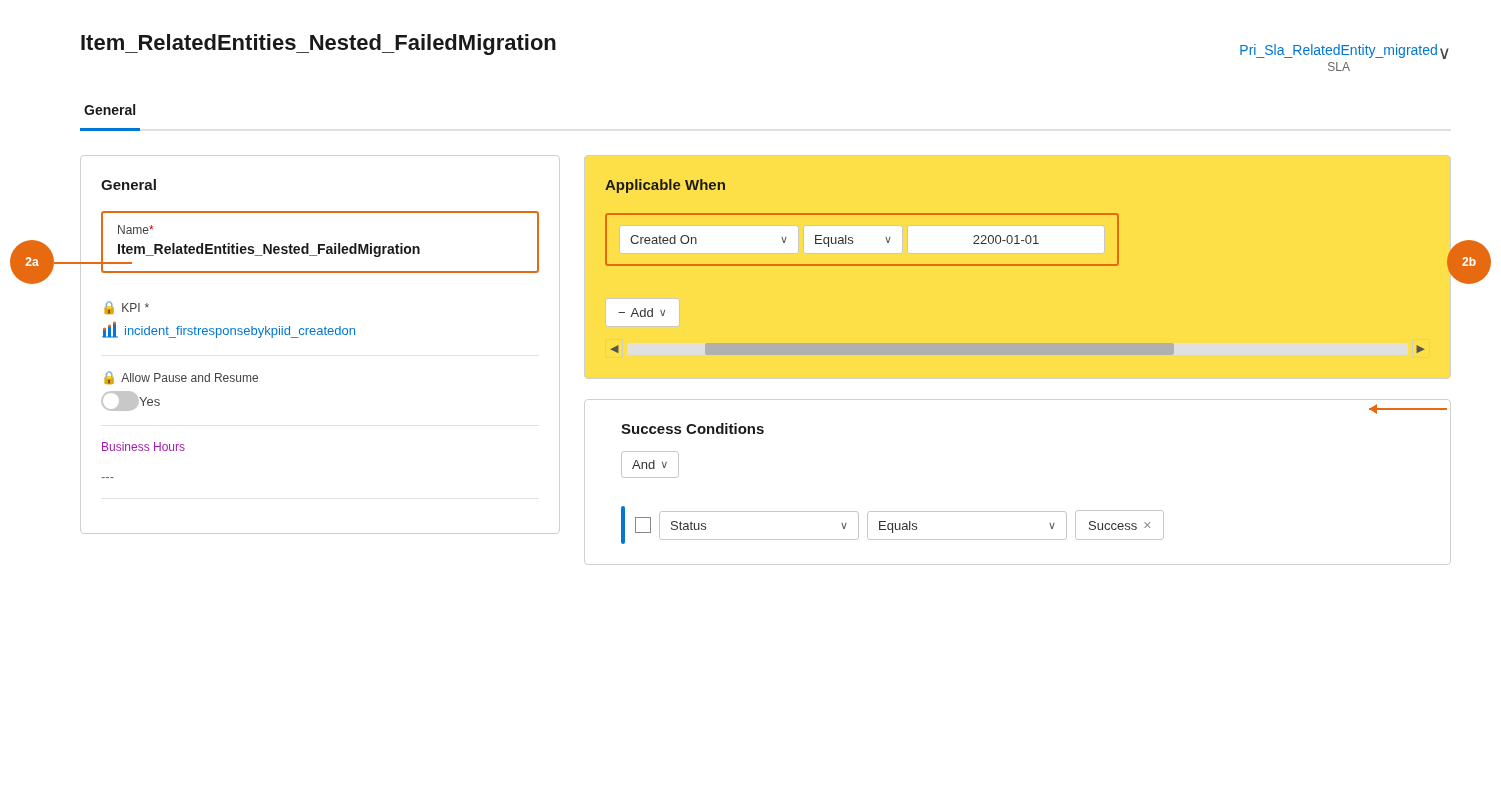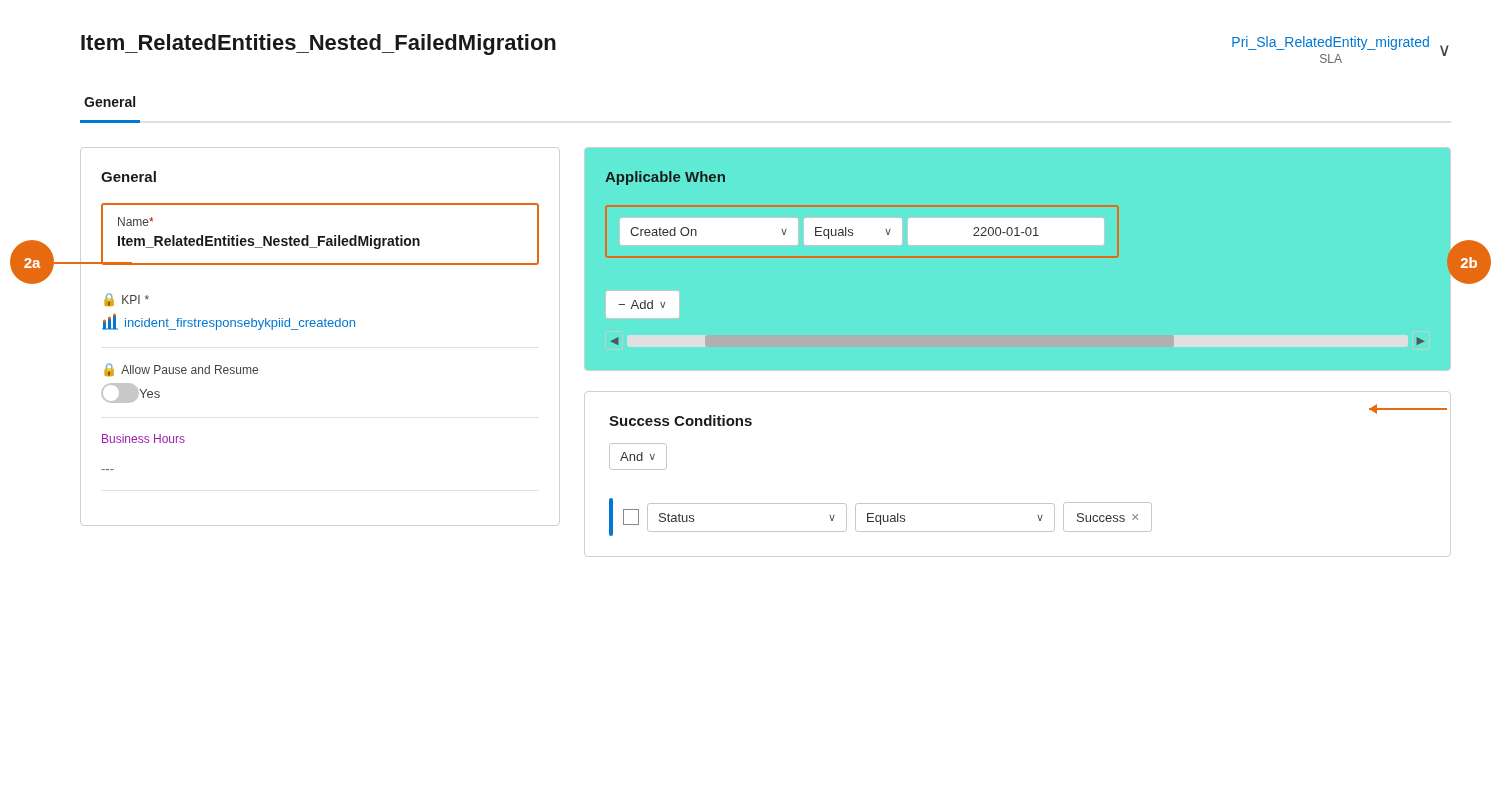--- a/index.html
+++ b/index.html
@@ -33,23 +33,22 @@
       color: #1a1a1a;
       letter-spacing: 0;
     }
     .page-subtitle {
       font-size: 13px;
       color: #666;
       margin-top: 2px;
     }
     .sla-link-block {
       display: flex;
-      align-items: center;
-      gap: 8px;
-      margin-top: 4px;
+      gap: 0;
+      margin-top: 12px;
     }
     .sla-link {
       color: #0078d4;
       font-size: 14px;
       text-decoration: none;
     }
     .sla-link-sub {
       font-size: 12px;
       color: #666;
       display: block;
@@ -205,21 +204,21 @@
     .right-panel {
       flex: 1;
       display: flex;
       flex-direction: column;
       gap: 20px;
     }
 
     .applicable-card {
       border: 1px solid #d0d0d0;
       border-radius: 4px;
-      background: #5eead4;
+      background: #fde047;
       padding: 20px 20px;
     }
     .applicable-title {
       font-size: 15px;
       font-weight: 600;
       color: #1a1a1a;
       margin-bottom: 20px;
     }
 
     
@@ -300,21 +299,21 @@
       padding: 2px 4px;
       border: 1px solid #ccc;
       border-radius: 2px;
     }
 
     
     .success-card {
       border: 1px solid #d0d0d0;
       border-radius: 4px;
       background: #fff;
-      padding: 20px 24px;
+      padding: 20px 36px;
     }
     .success-title {
       font-size: 15px;
       font-weight: 600;
       color: #1a1a1a;
       margin-bottom: 14px;
     }
     .and-btn {
       display: inline-flex;
       align-items: center;
@@ -373,21 +372,21 @@
       margin-left: 2px;
     }
 
     
     .annotation-circle {
       width: 44px;
       height: 44px;
       border-radius: 50%;
       background: #e86a10;
       color: #fff;
-      font-size: 15px;
+      font-size: 12px;
       font-weight: 700;
       display: flex;
       align-items: center;
       justify-content: center;
       position: absolute;
       z-index: 10;
     }
     .annotation-2a {
       left: 10px;
       top: 240px;

